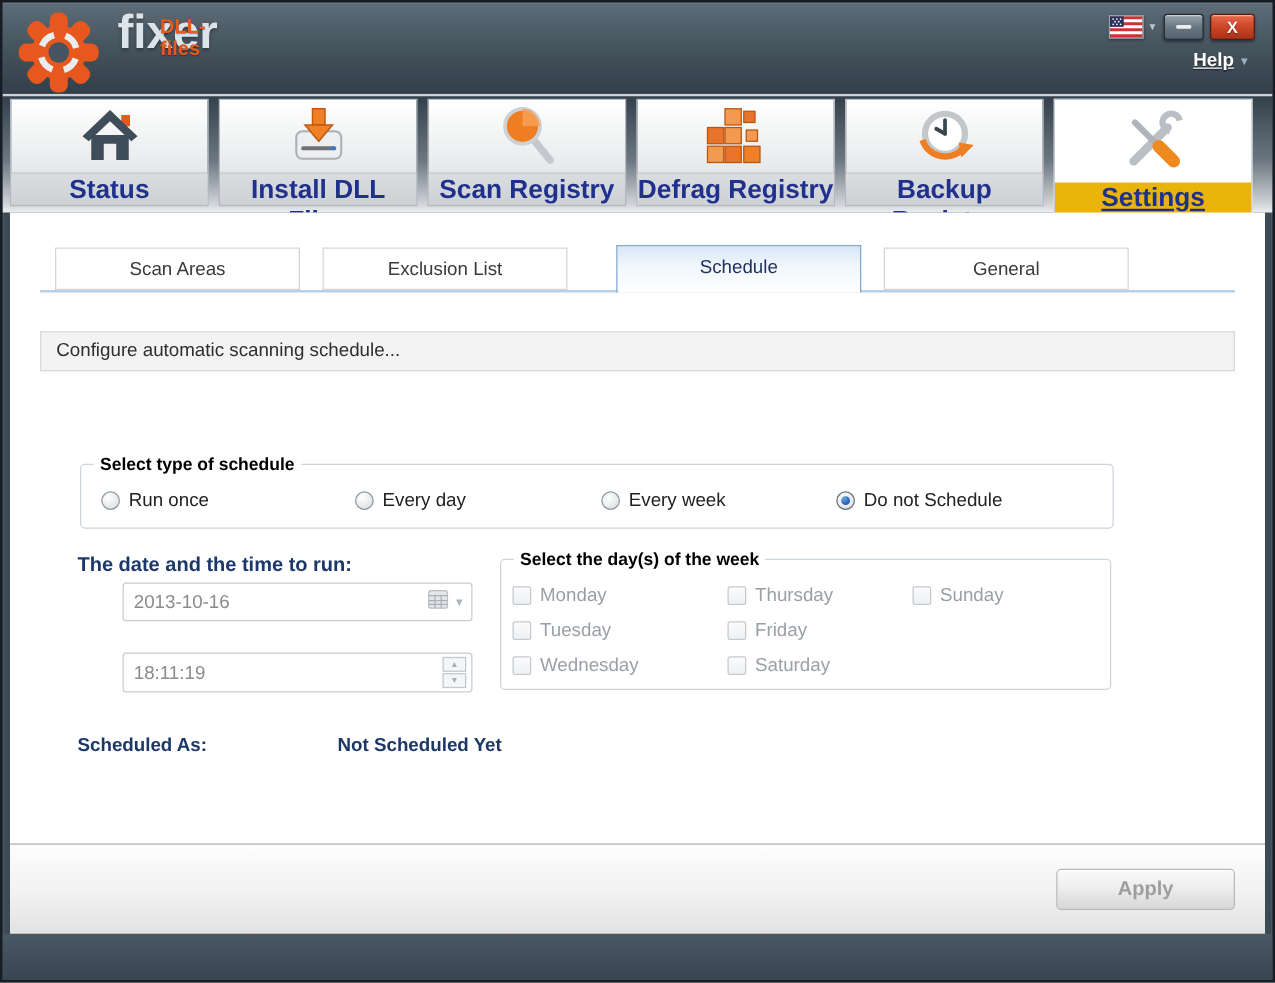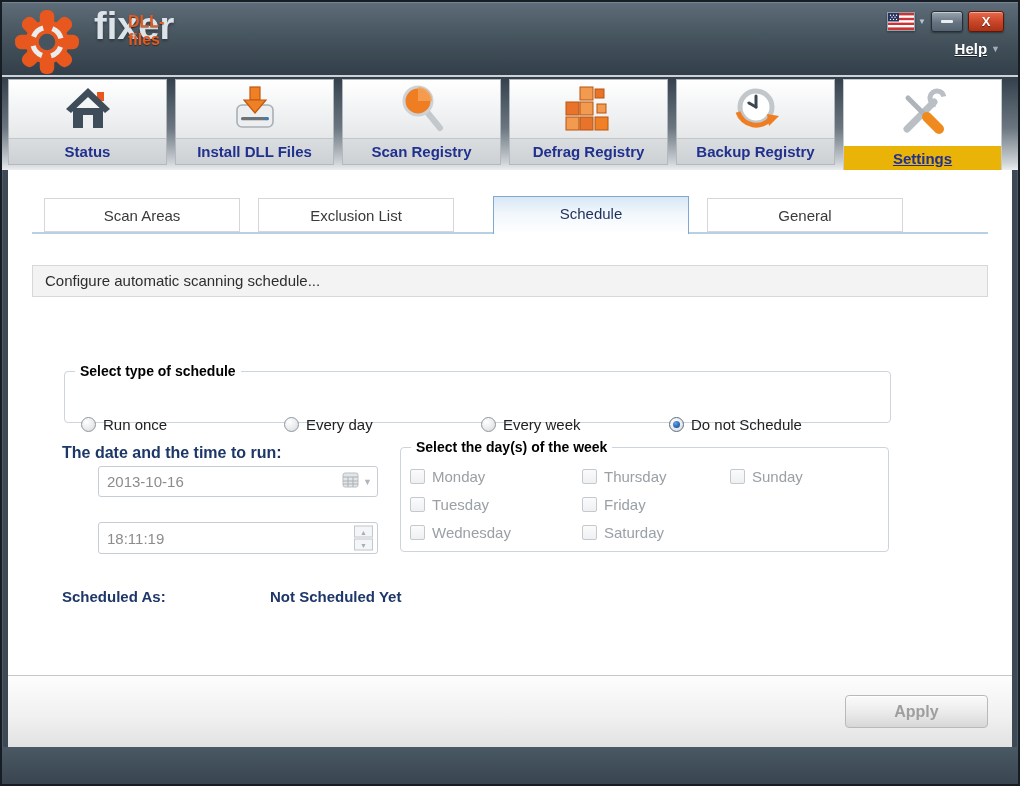--- a/index.html
+++ b/index.html
@@ -59,21 +59,21 @@
   }
   .tool-btn {
     width: 159px; height: 86px; display: flex; flex-direction: column;
     border: 1px solid #b3b9be;
     background: linear-gradient(180deg, #ffffff 0%, #eef0f1 45%, #d9dcdf 100%);
     cursor: pointer;
   }
   .tool-icon { flex: 1; display: flex; align-items: center; justify-content: center; }
   .tool-label {
     height: 26px; line-height: 25px; text-align: center;
-    font-size: 15px; font-weight: bold; color: #20308d;
+    font-size: 21px; font-weight: bold; color: #20308d;
     background: linear-gradient(180deg, #dadde0 0%, #cdd1d4 100%);
     border-top: 1px solid #c2c6c9;
   }
   .tool-btn.active { height: 93px; background: #ffffff; border-color: #c6cbd0; border-bottom: none; }
   .tool-btn.active .tool-label { background: #eab308; border-top: none; text-decoration: underline; }
 
   
   .content { position: relative; flex: 1; margin: 0 6px; background: #ffffff; }
 
   .subtabs { position: absolute; top: 26px; left: 24px; right: 24px; height: 38px; }
@@ -100,21 +100,21 @@
     line-height: 30px; padding: 0 12px; font-size: 15px; color: #2e2e2e;
   }
 
   .fieldset { position: absolute; border: 1px solid #ccd4dc; border-radius: 4px; background: #fff; }
   .legend {
     position: absolute; top: -9px; left: 10px; background: #ffffff; padding: 0 5px;
     font-size: 14px; font-weight: bold; color: #000000; white-space: nowrap;
   }
   .fs-type { top: 201px; left: 56px; width: 827px; height: 52px; }
   .radio-row { display: flex; padding: 20px 0 0 16px; }
-  .radio-item { display: flex; align-items: center; gap: 7px; cursor: pointer; margin-top: 24px; }
+  .radio-item { display: flex; align-items: center; gap: 7px; cursor: pointer; }
   .radio-item:nth-child(1) { width: 203px; }
   .radio-item:nth-child(2) { width: 197px; }
   .radio-item:nth-child(3) { width: 188px; }
   .radio {
     width: 15px; height: 15px; border-radius: 50%; flex: 0 0 15px;
     border: 1px solid #8f969c;
     background: radial-gradient(circle at 35% 30%, #ffffff 0%, #e9ebed 55%, #d4d8db 100%);
     position: relative;
   }
   .radio.selected { border-color: #5f6f7c; }

